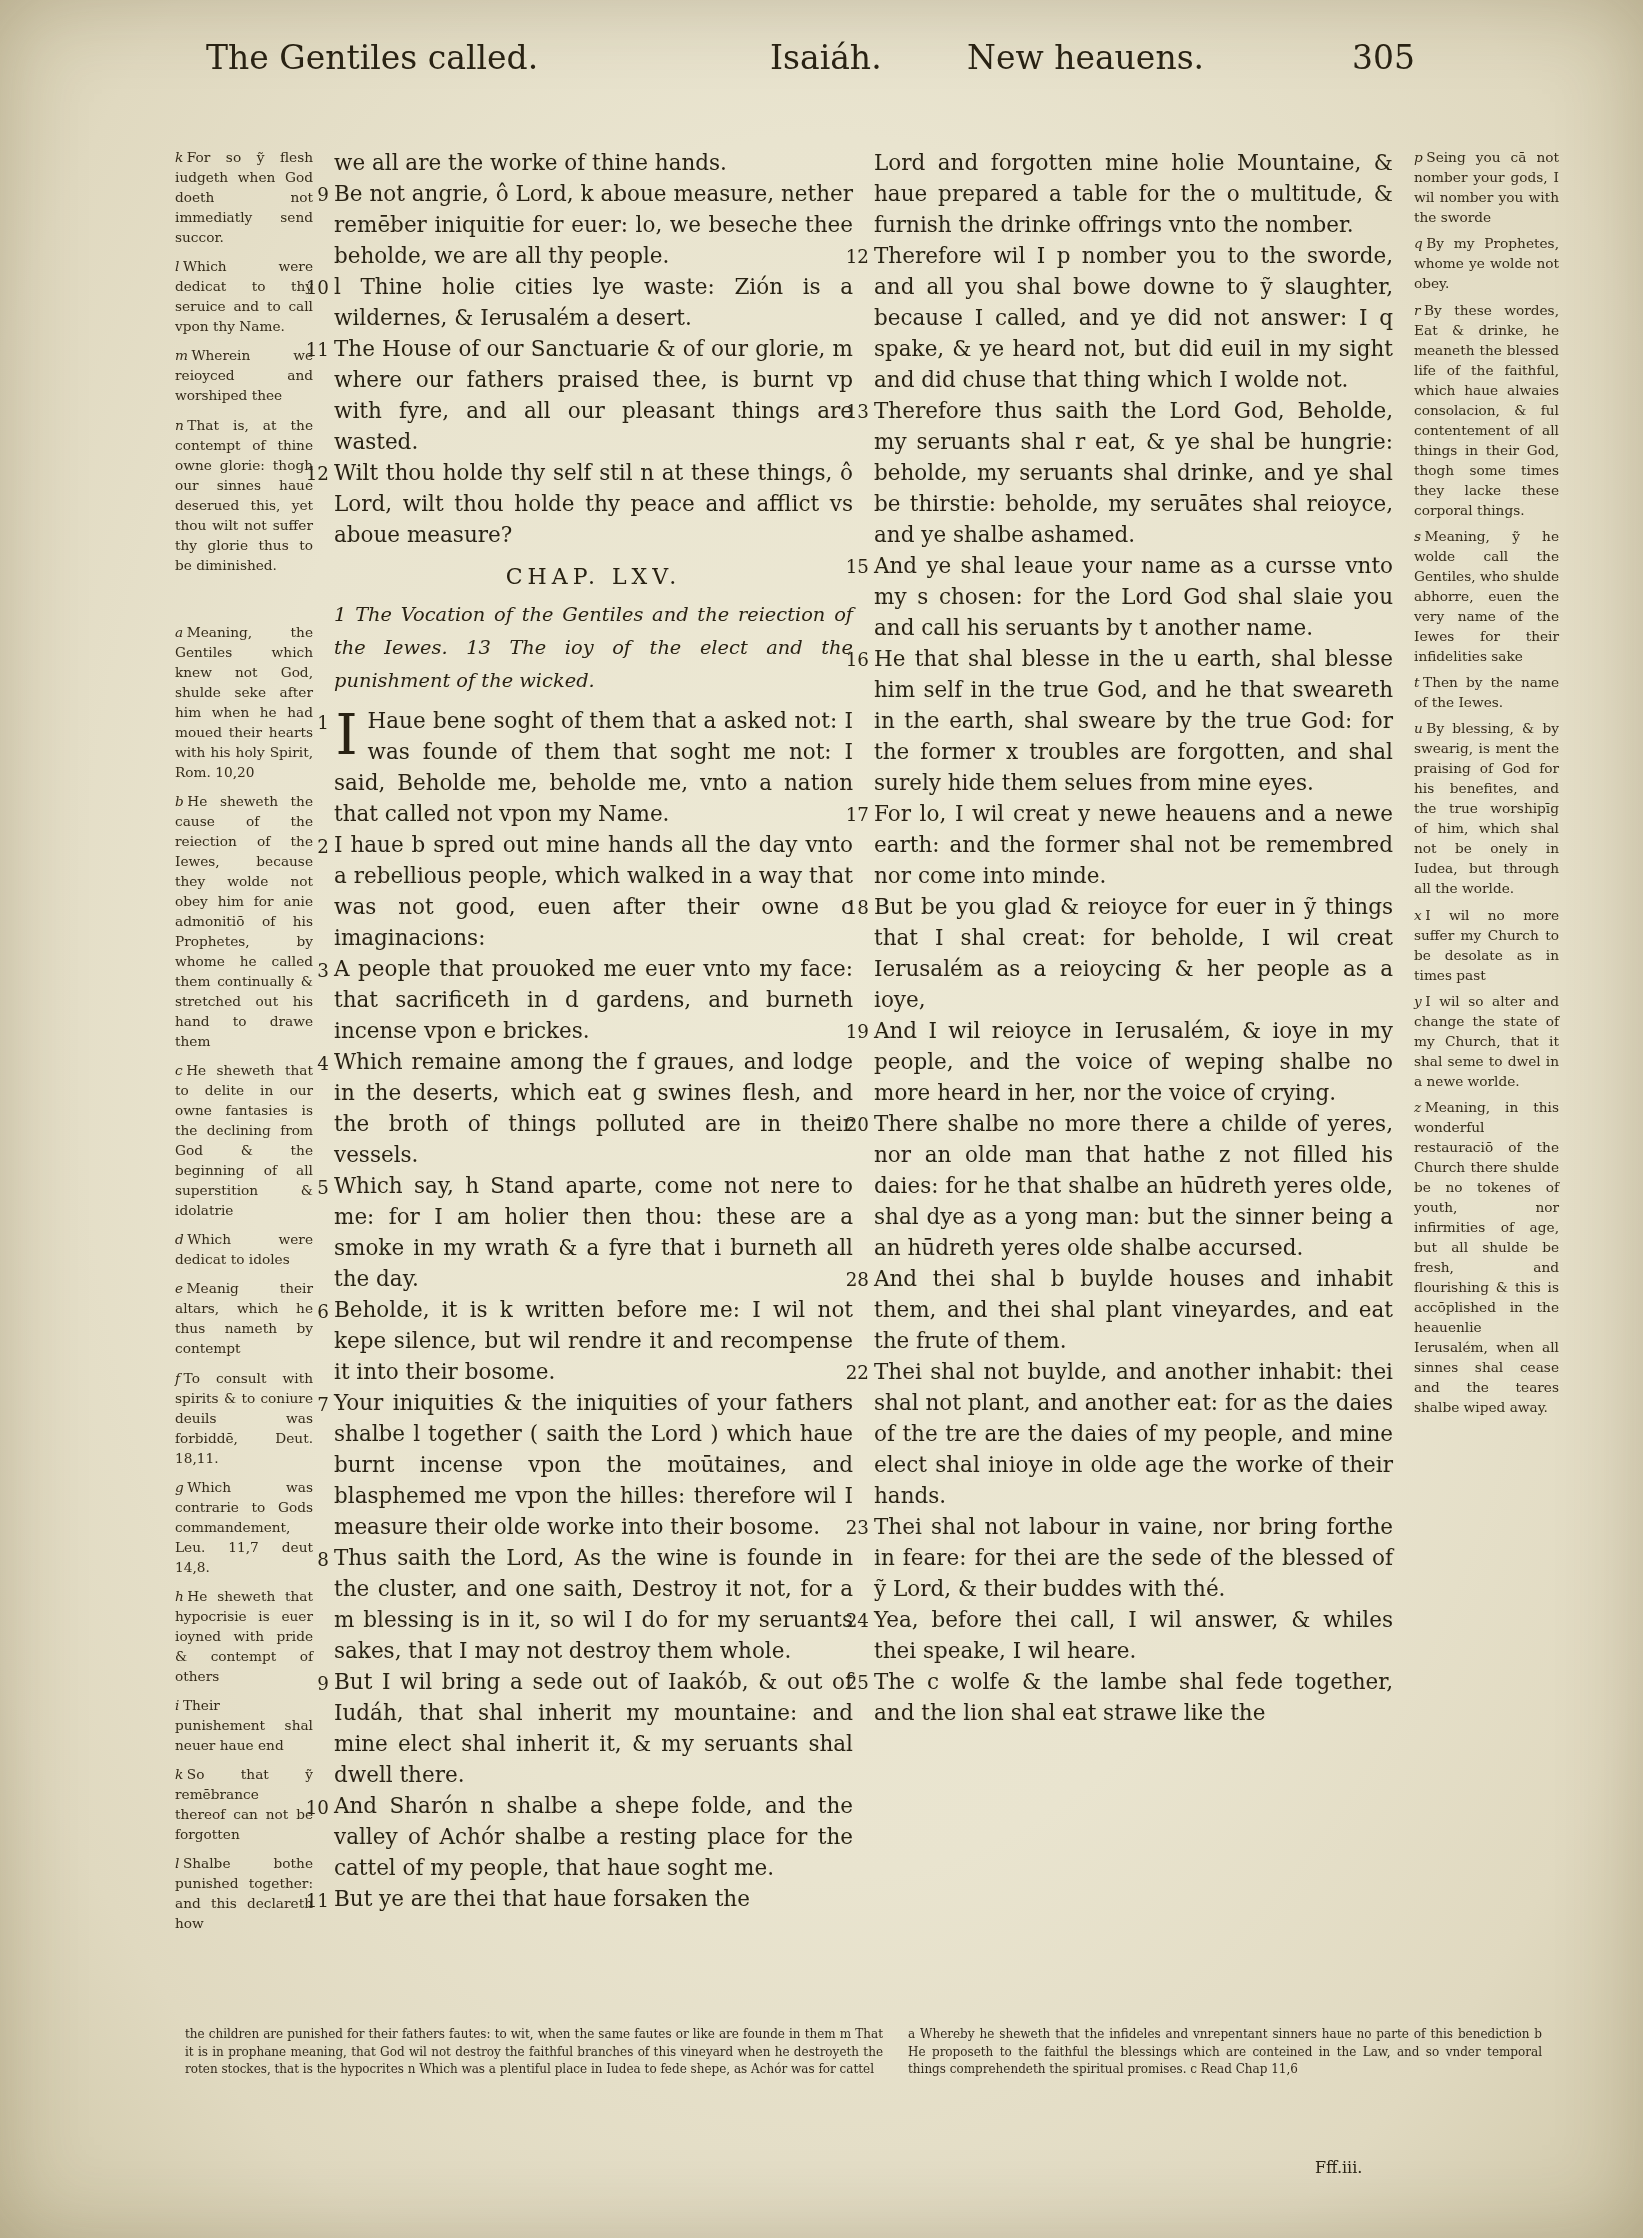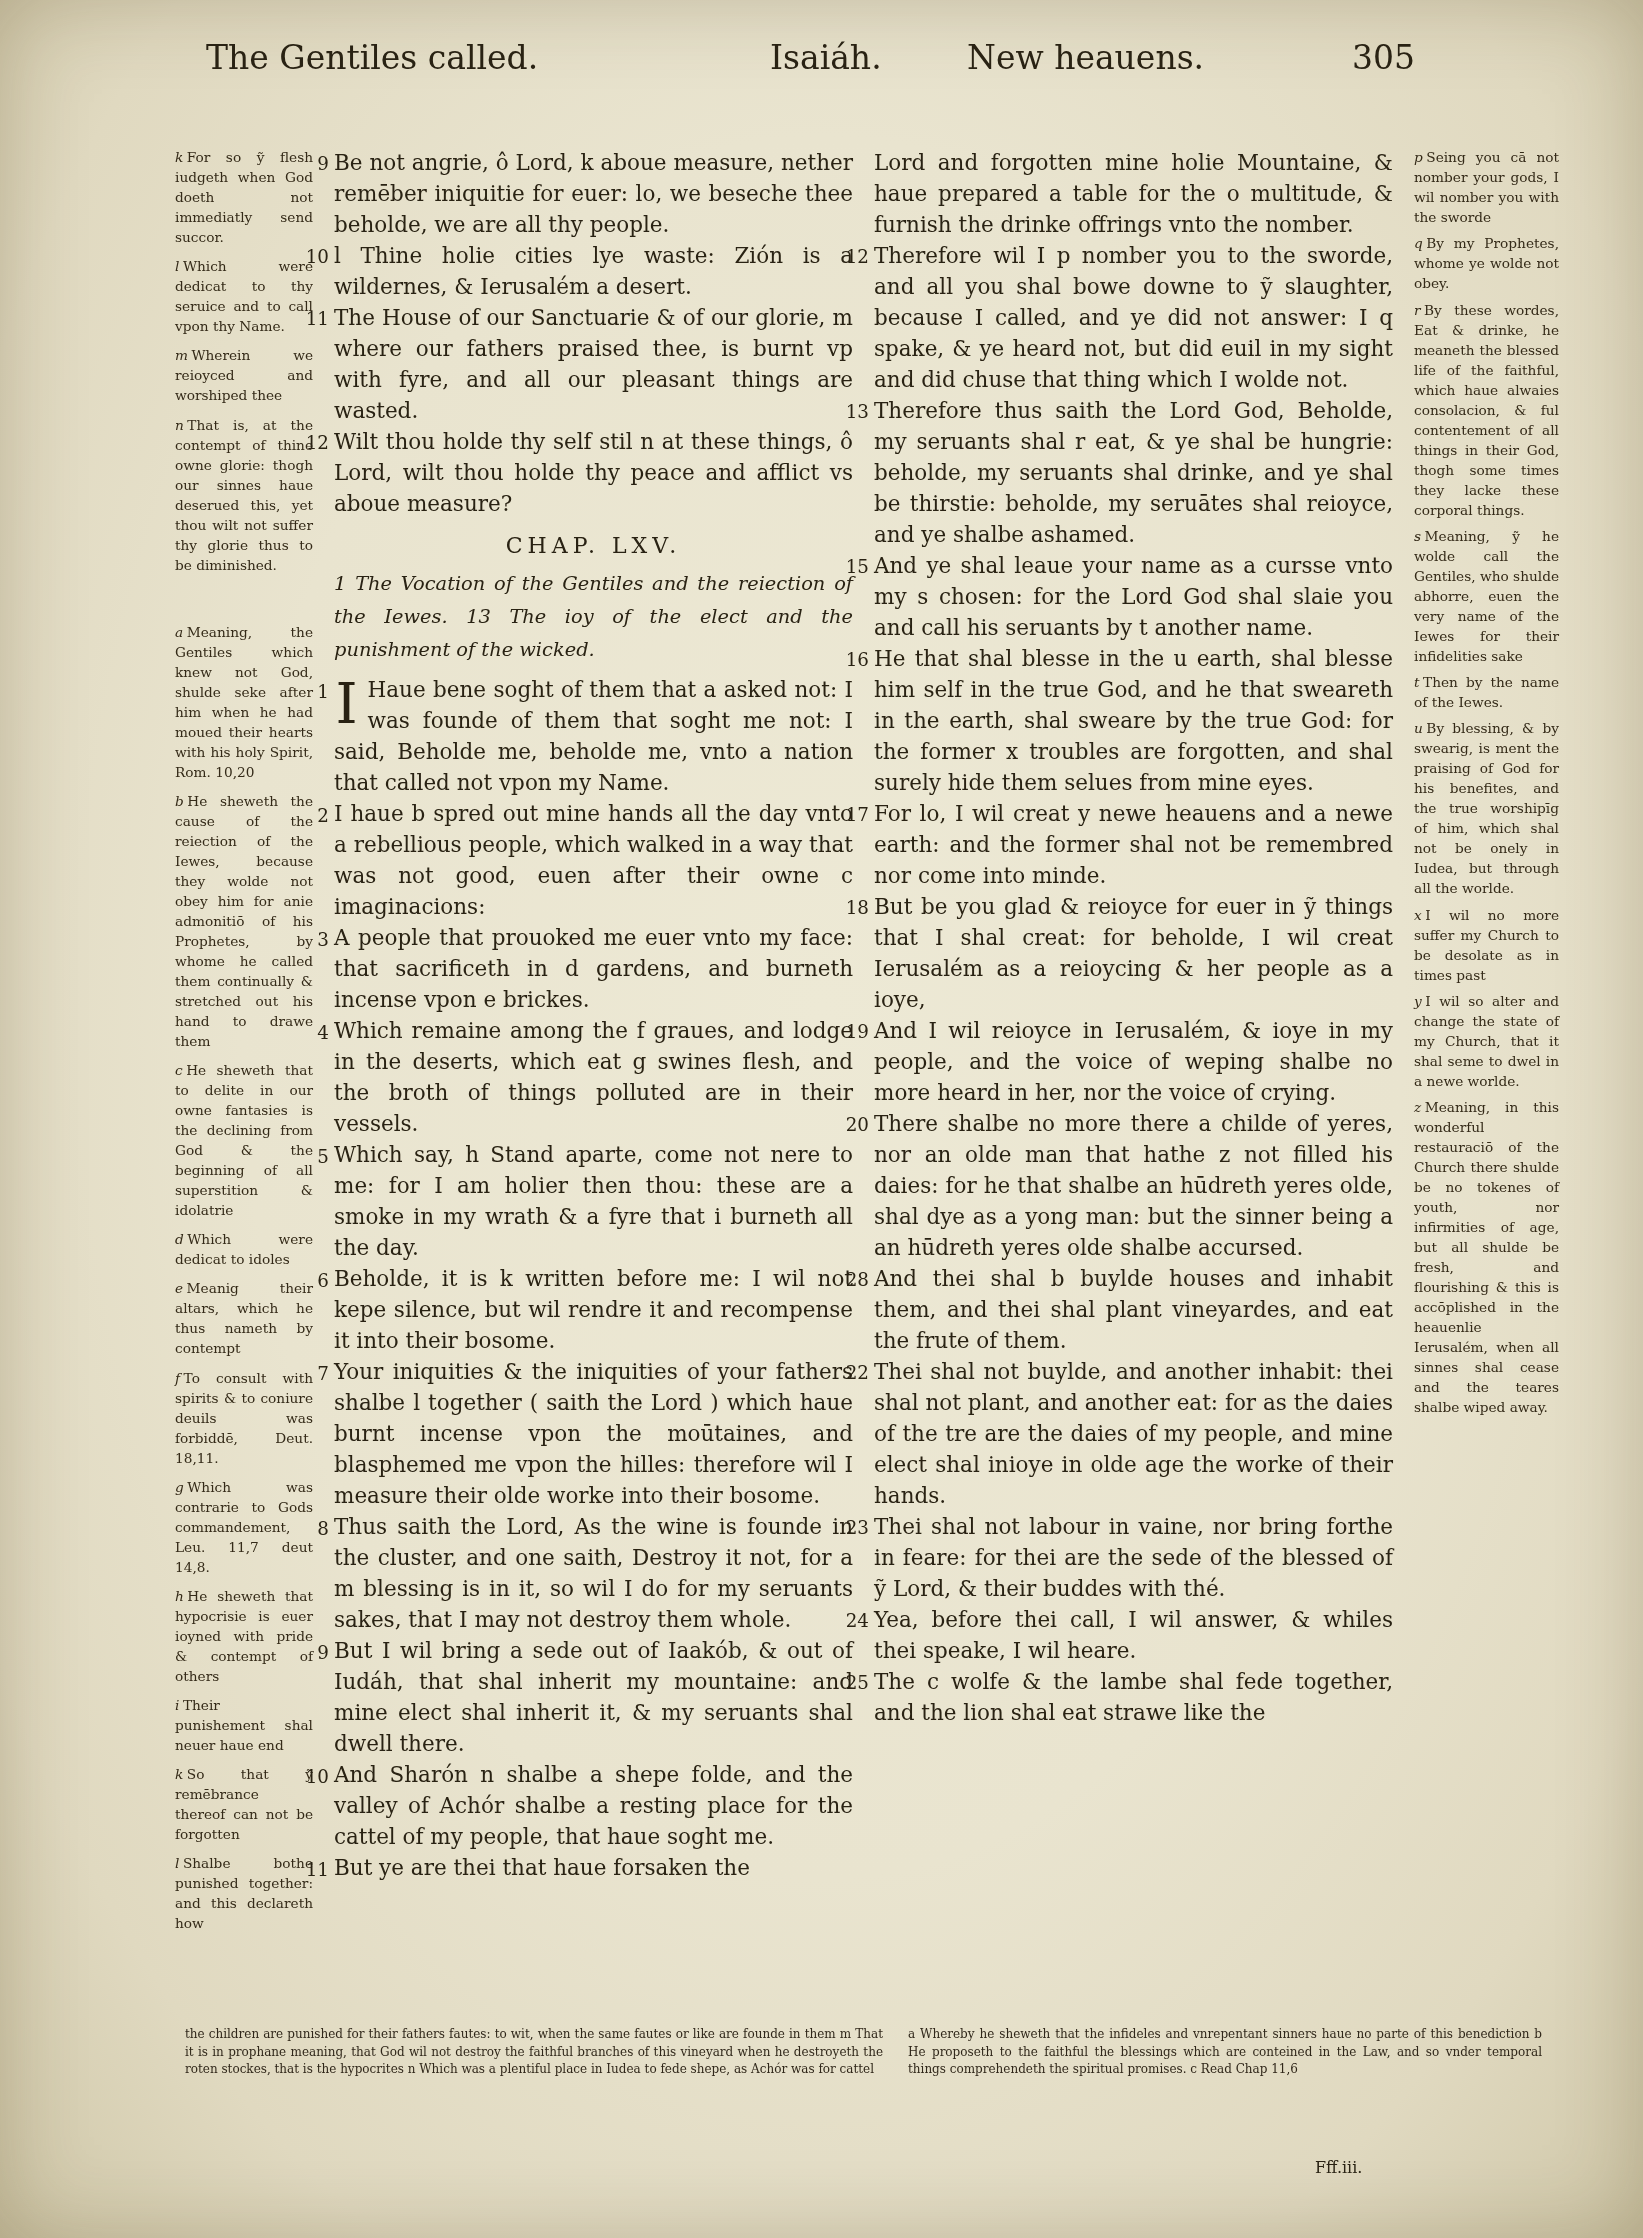--- a/index.html
+++ b/index.html
@@ -131,20 +131,23 @@
         </p>
 
         <p class="note">
           <span class="nmark">l</span><span class="ntext">Shalbe bothe punished together: and this declareth how</span>
         </p>
       </div>
 
     <div class="main">
       <div>
 
+          <p class="verse">
+            <span class="vnum"></span><span class="vtext">we all are the worke of thine hands.</span>
+          </p>
 
           <p class="verse">
             <span class="vnum">9</span><span class="vtext">Be not angrie, ô Lord, k aboue measure, nether remēber iniquitie for euer: lo, we beseche thee beholde, we are all thy people.</span>
           </p>
 
           <p class="verse">
             <span class="vnum">10</span><span class="vtext">l Thine holie cities lye waste: Zión is a wildernes, &amp; Ierusalém a desert.</span>
           </p>
 
           <p class="verse">

